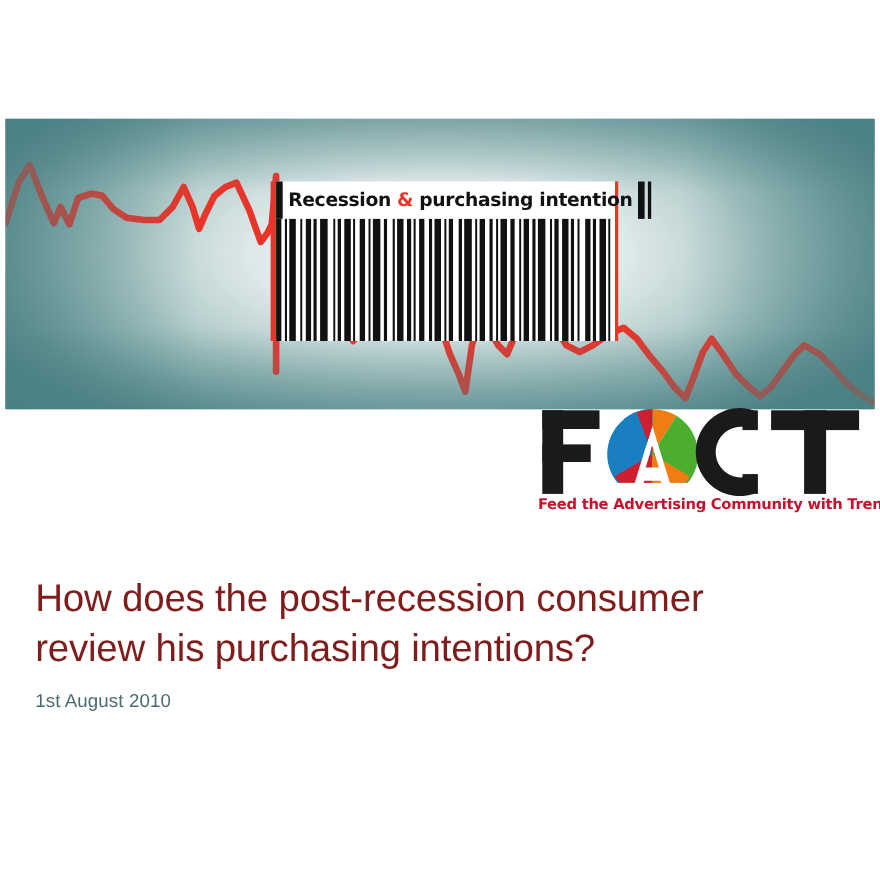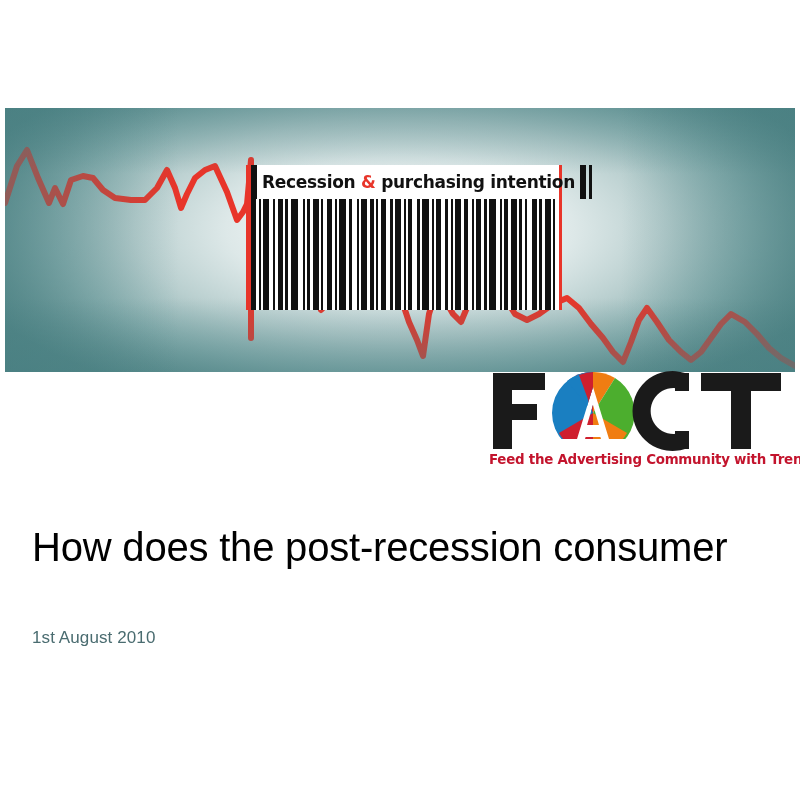--- a/index.html
+++ b/index.html
@@ -158,23 +158,23 @@
     white-space: nowrap;
     line-height: 1;
   }
 
   
   #headline {
     position: absolute;
     left: 32px;
     top: 521px;
     width: 730px;
-    color: #000000;
+    color: #7f1d1d;
     font-family: "Liberation Sans", sans-serif;
-    font-size: 40px;
+    font-size: 35px;
     font-weight: normal;
     line-height: 1.32;
     letter-spacing: -0.2px;
   }
   #subdate {
     position: absolute;
     left: 32px;
     top: 628px;
     color: #4a6c70;
     font-family: "Liberation Sans", sans-serif;
@@ -361,17 +361,18 @@
         <rect x="212" y="4" width="80" height="18"></rect>
         <rect x="242" y="4" width="20" height="76"></rect>
       </g>
     </svg>
 
     <div id="logo-tagline">Feed the Advertising Community with Trends</div>
   </div>
 
   <div id="headline">
     <div>How does the post-recession consumer</div>
+    <div>review his purchasing intentions?</div>
   </div>
 
   <div id="subdate">1st August 2010</div>
 
 </div>
 
 </body></html>

